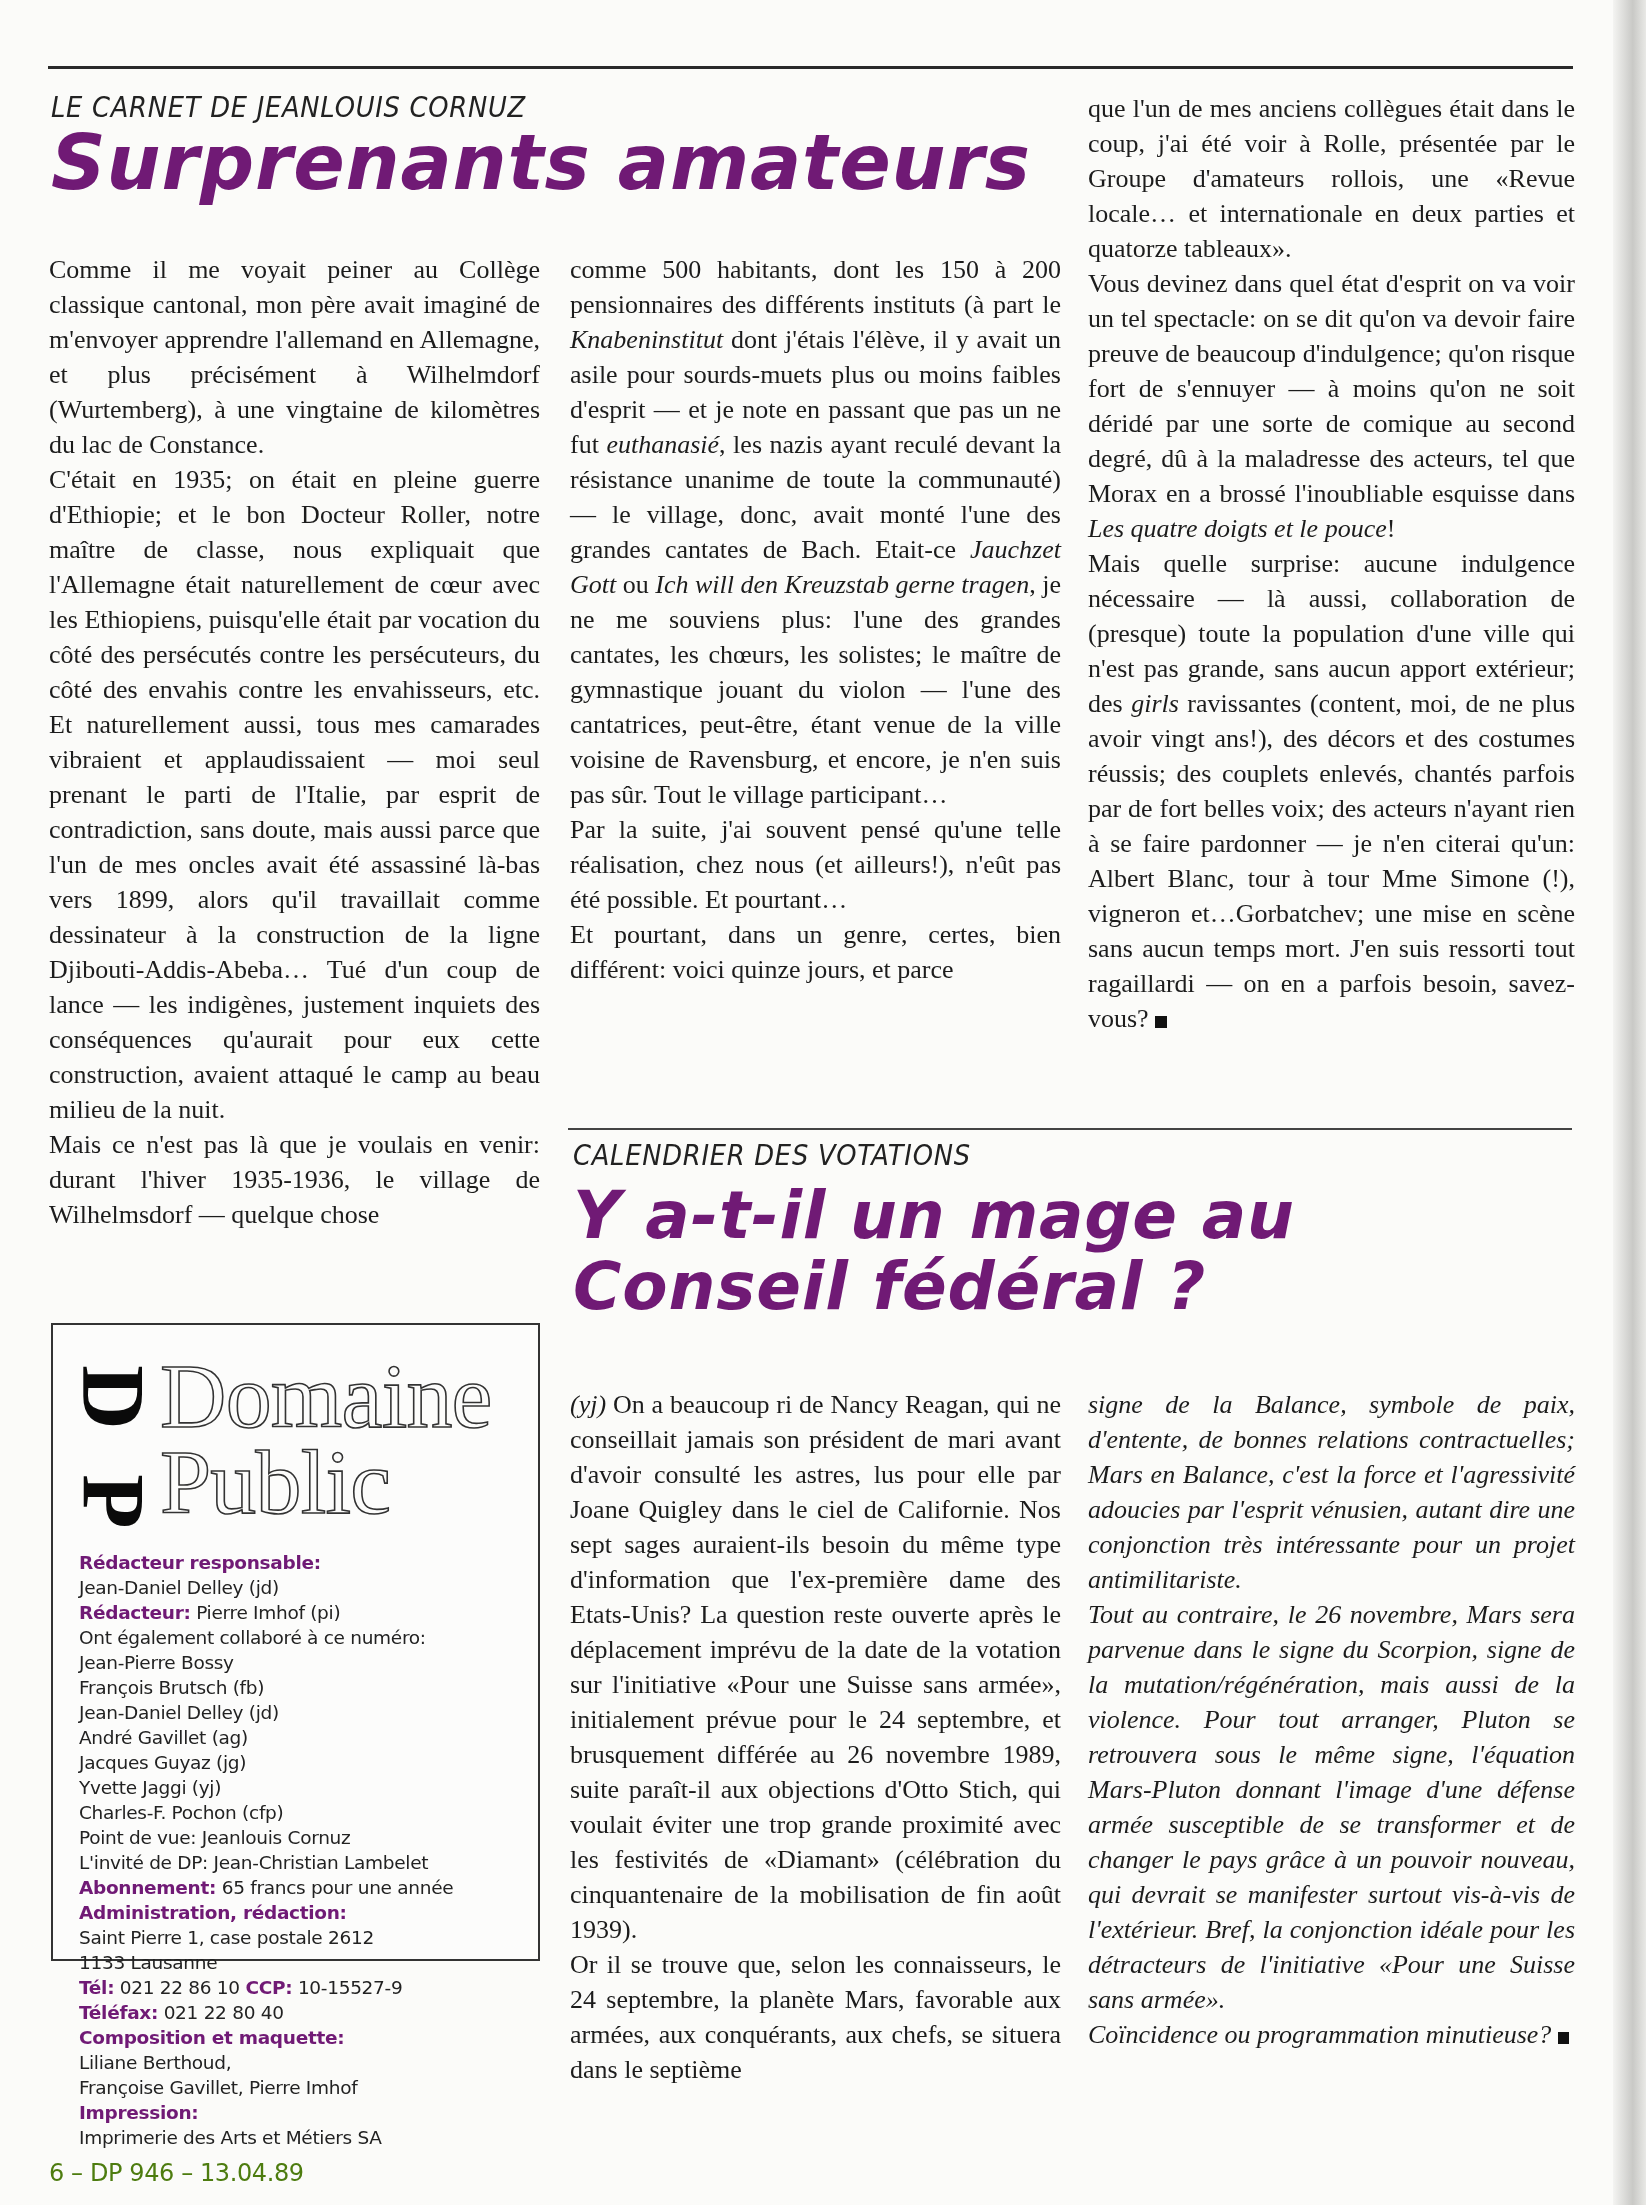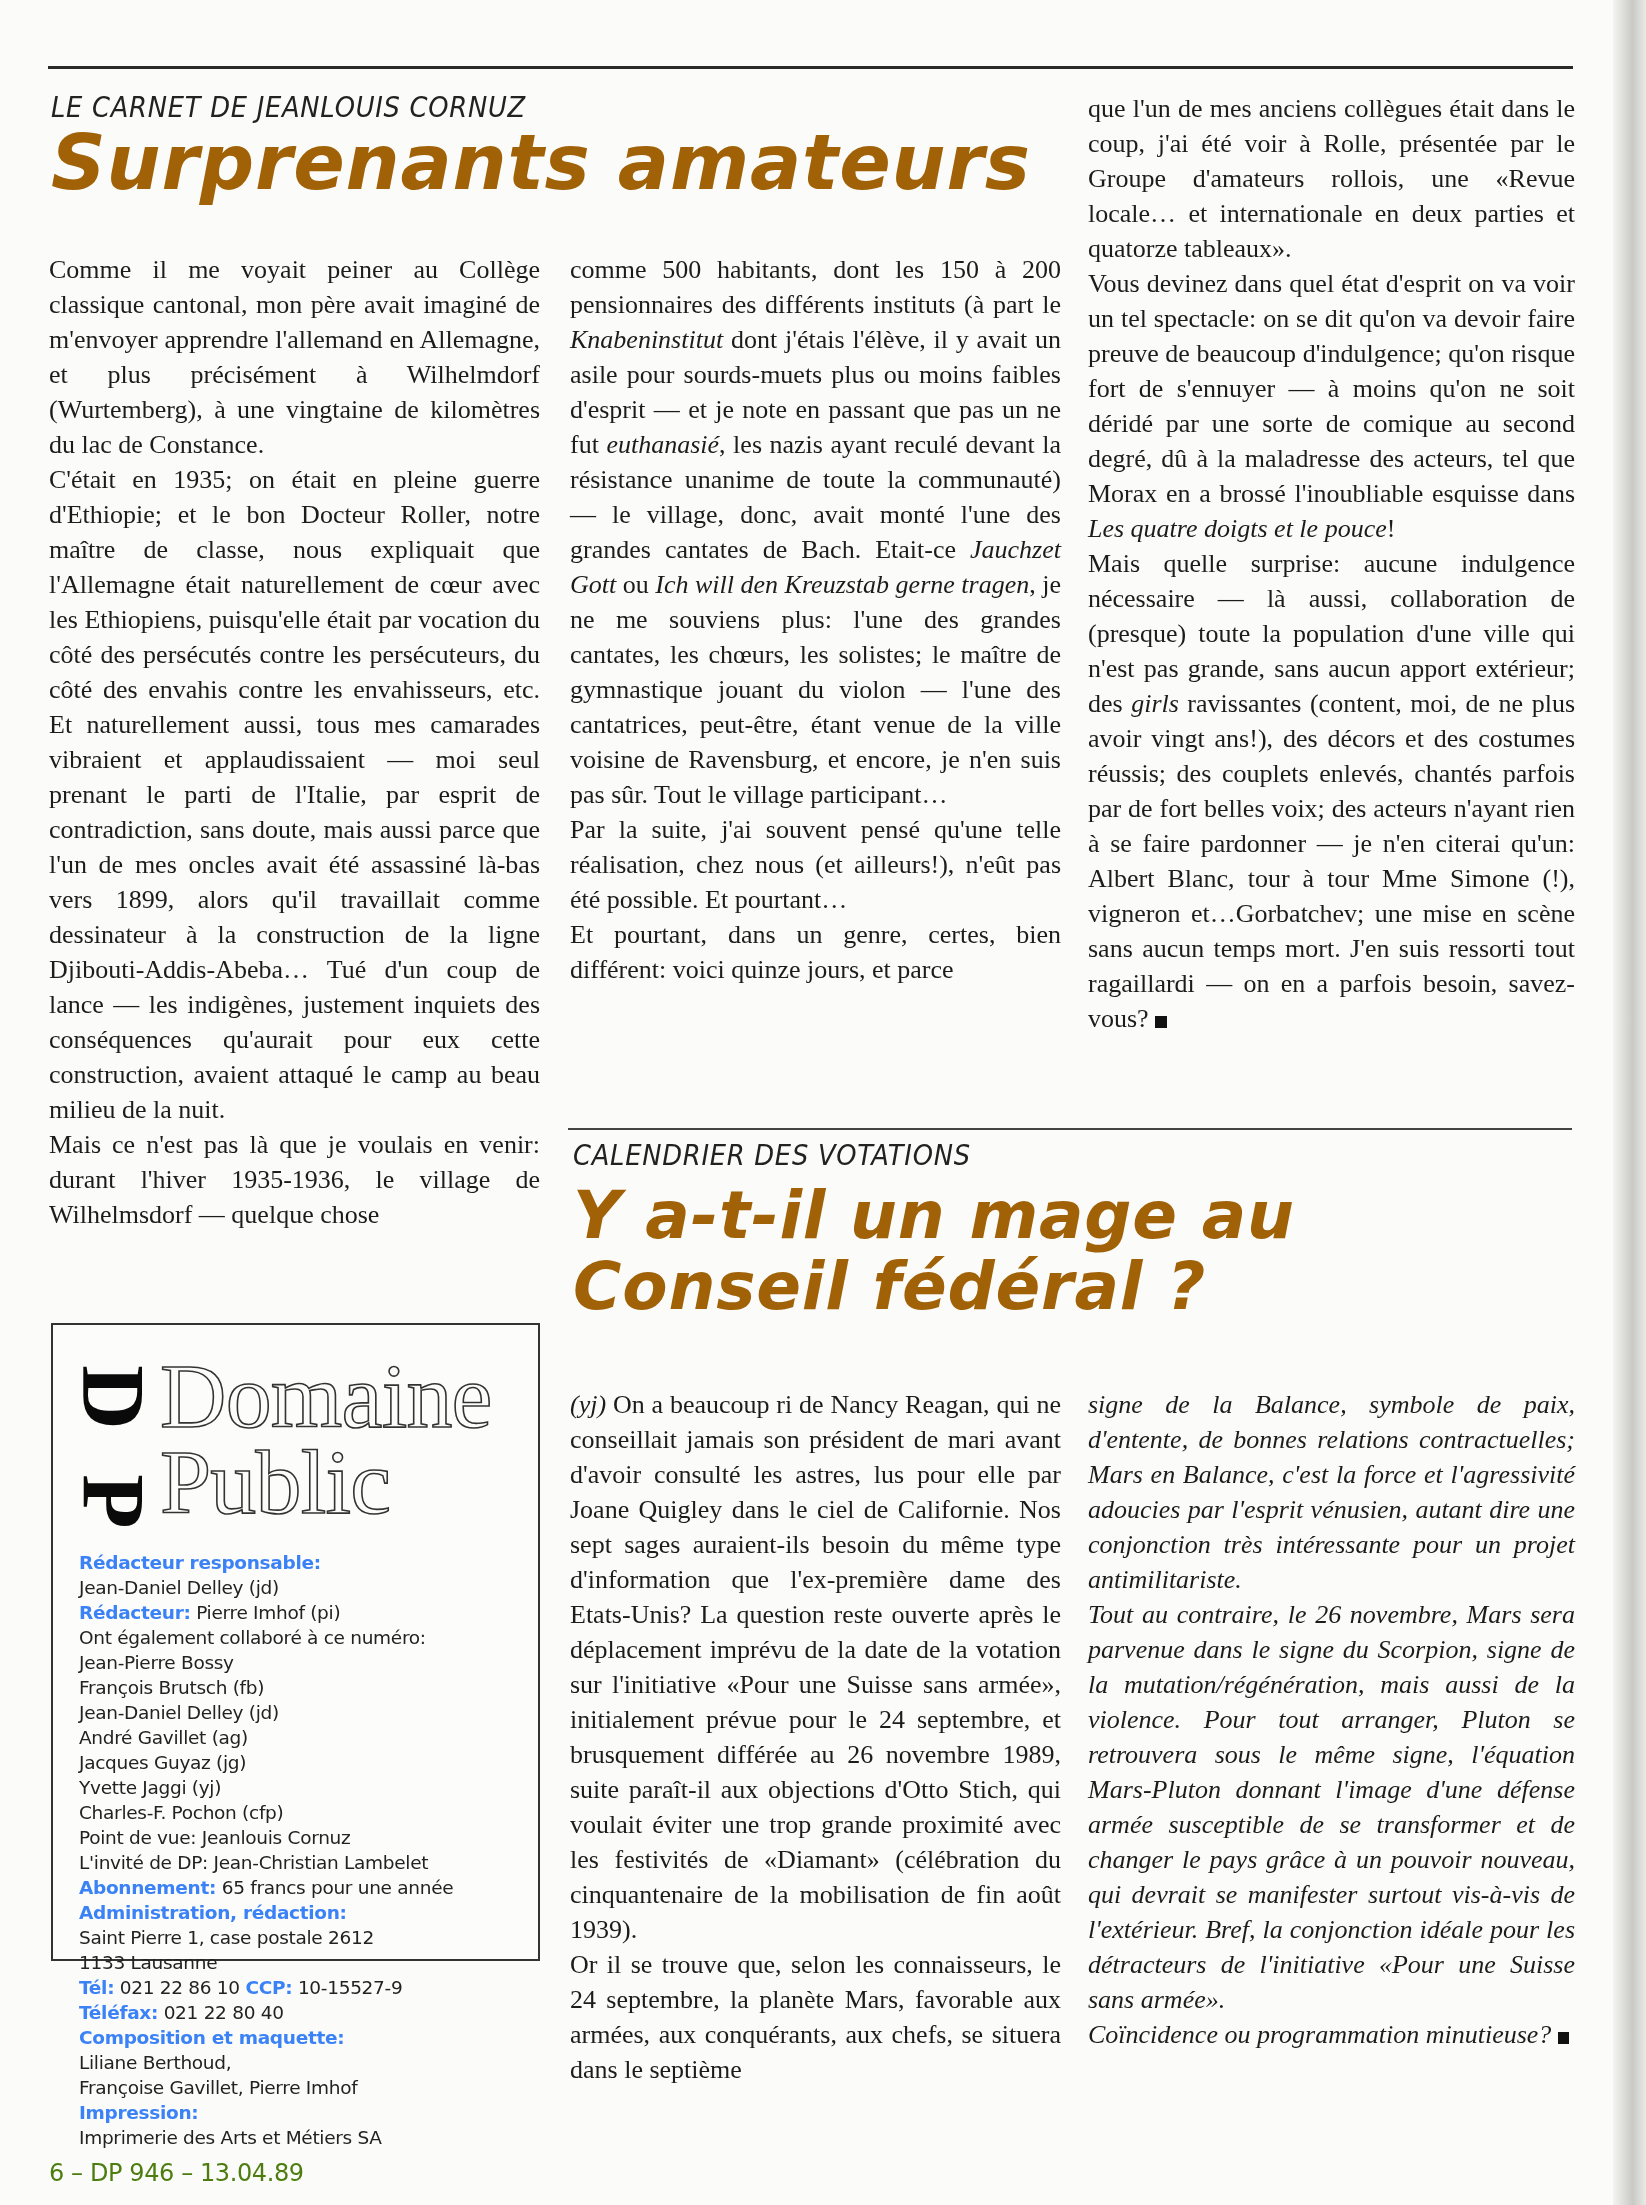--- a/index.html
+++ b/index.html
@@ -17,21 +17,21 @@
   .rule-top { left: 48px; top: 66px; width: 1525px; height: 2.5px; }
   .rule-mid { left: 568px; top: 1128px; width: 1004px; height: 1.6px; background:#444; }
 
   .kicker {
     position: absolute; font-family: "DejaVu Sans", sans-serif; font-style: italic;
     font-size: 28px; letter-spacing: 0.8px; color: #222; transform: scaleX(0.92); transform-origin: left;
     white-space: nowrap;
   }
   .headline {
     position: absolute; font-family: "DejaVu Sans", sans-serif; font-style: italic; font-weight: bold;
-    color: #a16207; line-height: 1.0; white-space: nowrap; letter-spacing: 0.8px;
+    color: #701a75; line-height: 1.0; white-space: nowrap; letter-spacing: 0.8px;
   }
   .k1 { left: 51px; top: 91px; }
   .h1 { left: 51px; top: 125px; font-size: 76px; }
   .k2 { left: 573px; top: 1139px; }
   .h2 { left: 573px; top: 1180px; font-size: 66px; line-height: 1.08; white-space: normal; width: 823px; }
 
   .col {
     position: absolute; font-size: 26px; line-height: 35px; text-align: justify;
     hyphens: auto;
   }
@@ -62,21 +62,21 @@
   .dp-word {
     font-family: "Liberation Serif", serif; font-size: 92px; line-height: 86px; color: #fcfcfb;
     -webkit-text-stroke: 1.6px #333; letter-spacing: -0.8px; white-space: nowrap; display: block;
   }
   .credits {
     position: absolute; left: 26px; top: 225px; width: 445px;
     font-family: "DejaVu Sans", sans-serif; font-size: 18.5px; line-height: 25px; color: #222;
     letter-spacing: -0.3px;
   }
   .credits div { white-space: nowrap; }
-  .credits b { font-weight: bold; color: #3b82f6; }
+  .credits b { font-weight: bold; color: #701a75; }
 
   .folio {
     position: absolute; left: 49px; top: 2159px; font-family: "DejaVu Sans", sans-serif;
     font-size: 24px; color: #4d7c0f; letter-spacing: -0.4px;
   }
 </style>
 </head>
 <body>
 
 <div class="shade-right"></div>

